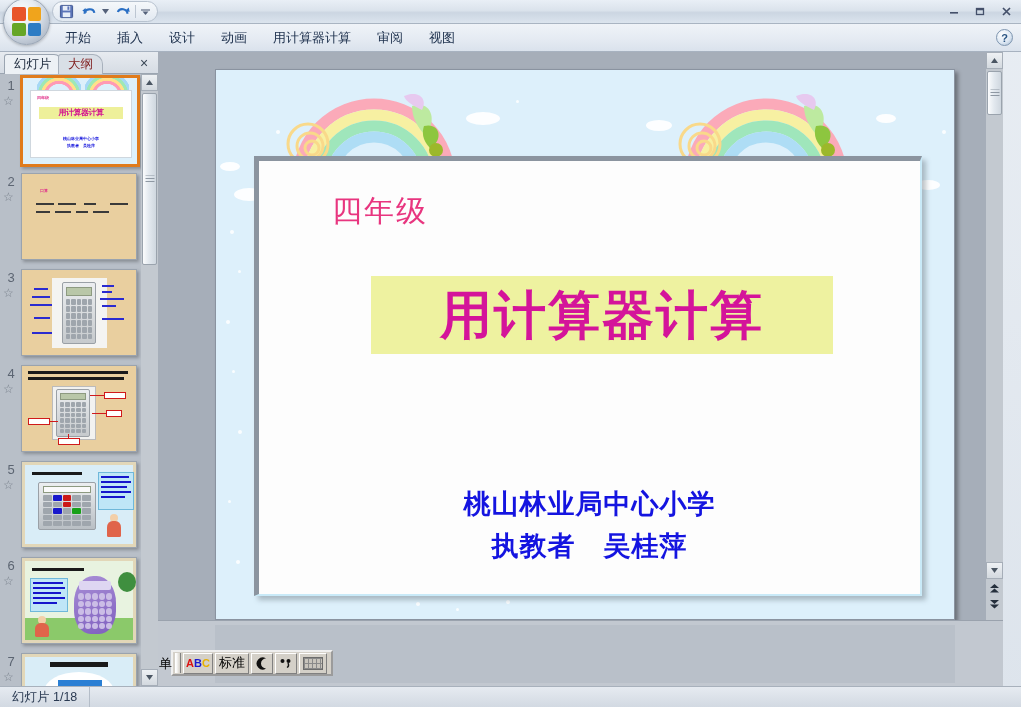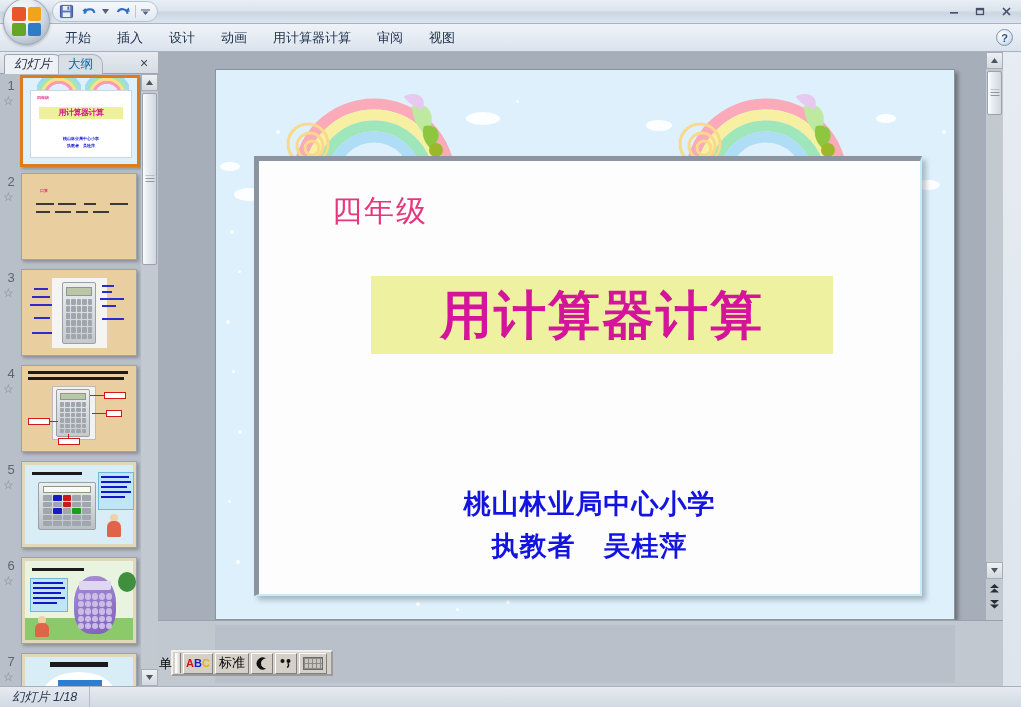--- a/index.html
+++ b/index.html
@@ -92,26 +92,25 @@
     border-bottom:1px solid #9ba5b1;
   }
   .lp-tab {
     position:absolute; top:2px; height:20px; padding:0 9px;
     font-size:12.5px; color:#1e2b3d; display:flex; align-items:center;
   }
   .lp-tab.active {
     left:4px; background:#edf1f5;
     border:1px solid #9ba5b1; border-bottom:none;
     border-radius:3px 8px 0 0;
-    font-style:italic;
   }
   .lp-tab.inactive {
     left:58px; background:#d9dfe6;
     border:1px solid #a8b1bc; border-bottom:none;
-    border-radius:3px 10px 0 0; color:#0369a1;
+    border-radius:3px 10px 0 0; color:#7f1d1d;
   }
   .lp-close {
     position:absolute; right:6px; top:3px; width:16px;height:16px;
     display:flex;align-items:center;justify-content:center;
     font-size:14px; color:#3a4756; font-weight:500;
   }
   .thumbs {
     position:absolute; left:0; top:22px; width:141px; height:612px;
     background:#b8bfc8; overflow:hidden;
   }
@@ -317,21 +316,20 @@
   
   .statusbar {
     position:absolute; left:0; bottom:0; width:1021px; height:21px;
     background: linear-gradient(180deg,#e6ebf1 0%,#d2d9e2 100%);
     border-top:1px solid #a8b1bc;
   }
   .status-seg {
     position:absolute; left:0; top:0; height:21px; padding:0 12px;
     display:flex; align-items:center; font-size:12.5px; color:#2a3a52;
     border-right:1px solid #b4bdc8;
-    font-style:italic;
   }
 
   
   .watermark {
     position:absolute; right:18px; bottom:12px;
     text-align:center; z-index:40; line-height:1;
     pointer-events:none;
   }
   .wm1 {
     font-size:27px; font-weight:bold; color:#55a80f;

